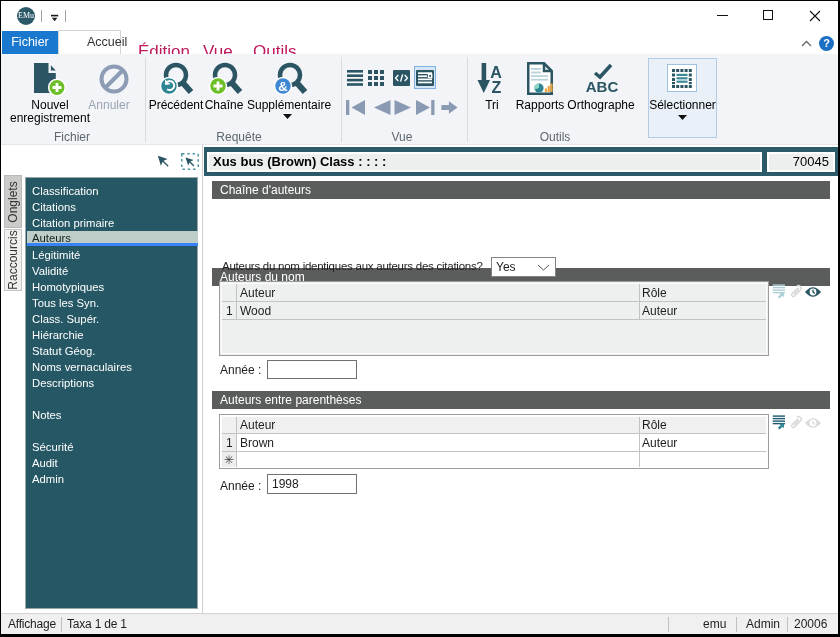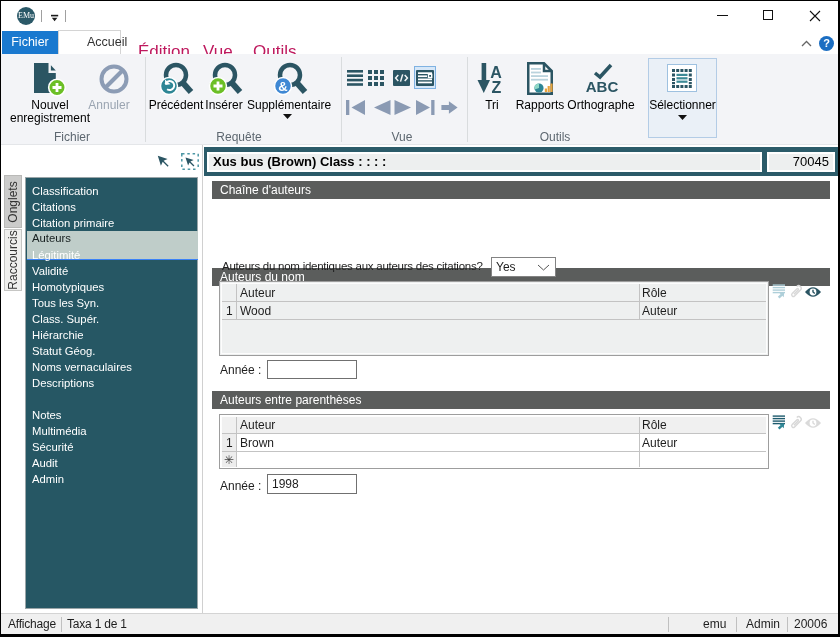--- a/index.html
+++ b/index.html
@@ -25,21 +25,21 @@
 #ribbon { left:1px; top:54px; width:837px; height:91px; background:#f3f4f7; border-bottom:1px solid #e4e6e9; }
 .gsep { position:absolute; top:3px; width:1px; height:85px; background:#d9dcde; }
 .glabel { position:absolute; top:76px; font-size:12px; color:#5d6770; text-align:center; }
 .blabel { position:absolute; font-size:12px; color:#000000; text-align:center; line-height:13px; }
 .gray { color:#9aa4b1; }
 #vtab1 { left:4px; top:175px; width:18px; height:53px; background:#cccccb; border:1px solid #b9b9b7; }
 #vtab2 { left:4px; top:229px; width:18px; height:62px; background:#f0f0ee; border:1px solid #c6c6c4; }
 .vtxt { position:absolute; left:50%; top:50%; transform:translate(-50%,-50%) rotate(-90deg); font-size:12px; color:#333; white-space:nowrap; }
 #sidepanel { left:25px; top:177px; width:173px; height:432px; background:#265764; border:1px solid #9aa5a8; }
 .sitem { position:absolute; left:1px; width:171px; height:16px; line-height:16px; color:#fff; padding-left:5px; font-size:11.3px; }
-.sitem.sel { background:#bfcdc9; color:#161f1f; border-bottom:1px solid #3b82f6; height:29px; line-height:15px; }
+.sitem.sel { background:#bfcdc9; color:#161f1f; border-bottom:3px solid #3b82f6; height:15px; line-height:15px; }
 #vdivider { left:202px; top:145px; width:1px; height:468px; background:#d0d0d0; }
 
 #rechdr { left:204px; top:147px; width:634px; height:29px; background:#2b5b69; }
 #recbox { left:3px; top:5px; width:555px; height:20px; background:#edefef; border:2px solid #fff; line-height:16px; font-weight:bold; font-size:13px; padding-left:4px; color:#000; }
 #recnum { left:563px; top:5px; width:68px; height:20px; background:#edefef; border:2px solid #fff; line-height:16px; font-size:13px; text-align:right; padding-right:4px; color:#000; }
 
 .sechdr { position:absolute; left:212px; width:618px; height:18px; background:#5b5d5c; color:#fff; line-height:18px; padding-left:8px; font-size:12px; }
 #field1 { left:212px; top:204px; width:609px; height:19px; background:#f0f0f0; border:1px solid #a9a9a9; line-height:17px; padding-left:4px; }
 #annee1 { left:267px; top:360px; width:90px; height:19px; border:1px solid #707070; background:#fff; }
 #annee2 { left:267px; top:474px; width:90px; height:20px; border:1px solid #707070; background:#fff; line-height:18px; padding-left:4px; }
@@ -121,21 +121,21 @@
   </div>
   <div class="abs blabel" style="left:147px; top:99px; width:58px;">Précédent</div>
   <div class="abs" id="icon-inser" style="left:207px; top:62px;">
     <svg width="36" height="34">
       <circle cx="18" cy="13" r="10" fill="none" stroke="#2b5563" stroke-width="4.5"></circle>
       <path d="M25 21 L33 30" stroke="#2b5563" stroke-width="6"></path>
       <circle cx="11" cy="24" r="8.5" fill="#6cbf26" stroke="#fff" stroke-width="1.5"></circle>
       <path d="M11 19.5 V28.5 M6.5 24 H15.5" stroke="#fff" stroke-width="2.8"></path>
     </svg>
   </div>
-  <div class="abs blabel" style="left:200px; top:99px; width:48px;">Insérer</div>
+  <div class="abs blabel" style="left:200px; top:99px; width:48px;">Chaîne</div>
   <div class="abs" id="icon-supp" style="left:272px; top:62px;">
     <svg width="36" height="34">
       <circle cx="18" cy="13" r="10" fill="none" stroke="#2b5563" stroke-width="4.5"></circle>
       <path d="M25 21 L33 30" stroke="#2b5563" stroke-width="6"></path>
       <circle cx="11" cy="24" r="8.5" fill="#3f88d4" stroke="#fff" stroke-width="1.5"></circle>
       <text x="11" y="28.5" text-anchor="middle" font-family="Liberation Sans" font-size="13" font-weight="bold" fill="#fff">&amp;</text>
     </svg>
   </div>
   <div class="abs blabel" style="left:247px; top:99px; width:84px;">Supplémentaire</div>
   <div class="abs" style="left:283px; top:114px;">
@@ -304,21 +304,20 @@
     <div class="sitem" style="top:69px;">Légitimité</div>
     <div class="sitem" style="top:85px;">Validité</div>
     <div class="sitem" style="top:101px;">Homotypiques</div>
     <div class="sitem" style="top:117px;">Tous les Syn.</div>
     <div class="sitem" style="top:133px;">Class. Supér.</div>
     <div class="sitem" style="top:149px;">Hiérarchie</div>
     <div class="sitem" style="top:165px;">Statut Géog.</div>
     <div class="sitem" style="top:181px;">Noms vernaculaires</div>
     <div class="sitem" style="top:197px;">Descriptions</div>
     <div class="sitem" style="top:229px;">Notes</div>
-    <div class="sitem" style="top:245px;">Multimédia</div>
     <div class="sitem" style="top:261px;">Sécurité</div>
     <div class="sitem" style="top:277px;">Audit</div>
     <div class="sitem" style="top:293px;">Admin</div>
   </div>
   <div class="abs" id="vdivider"></div>
 
   <div class="abs" id="rechdr">
     <div class="abs" id="recbox">Xus bus (Brown) Class : : : :</div>
     <div class="abs" id="recnum">70045</div>
   </div>

